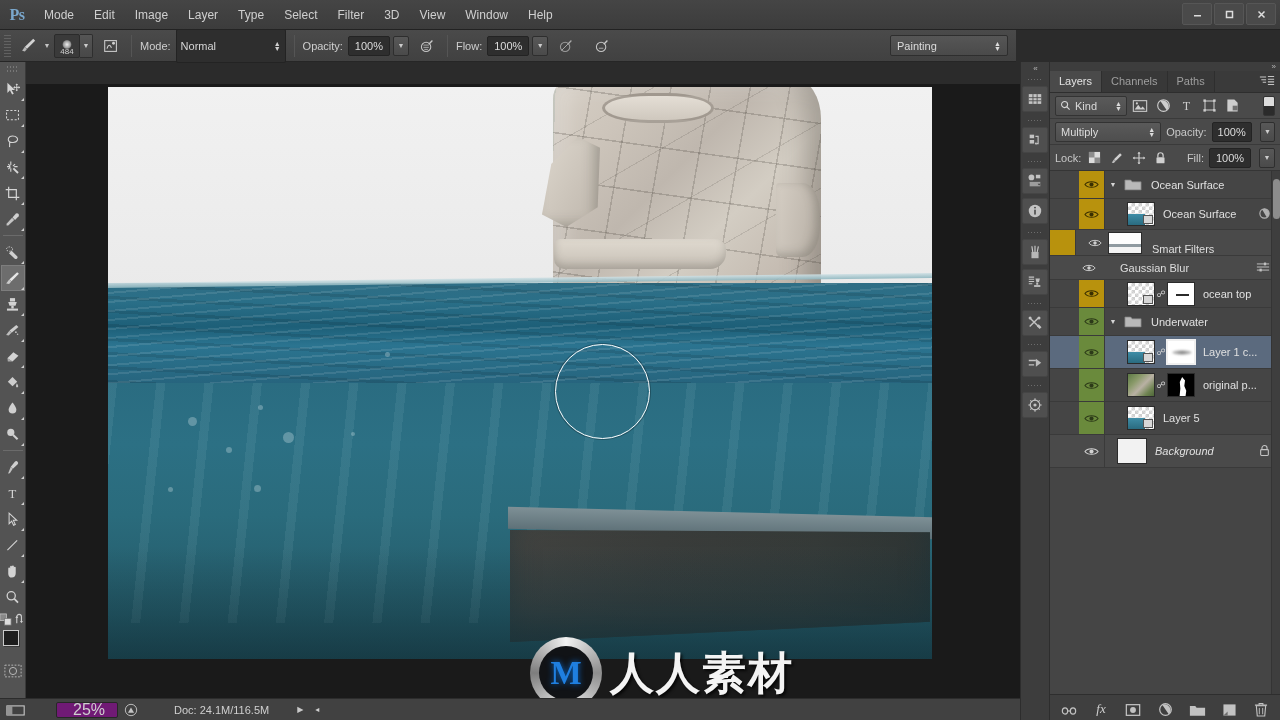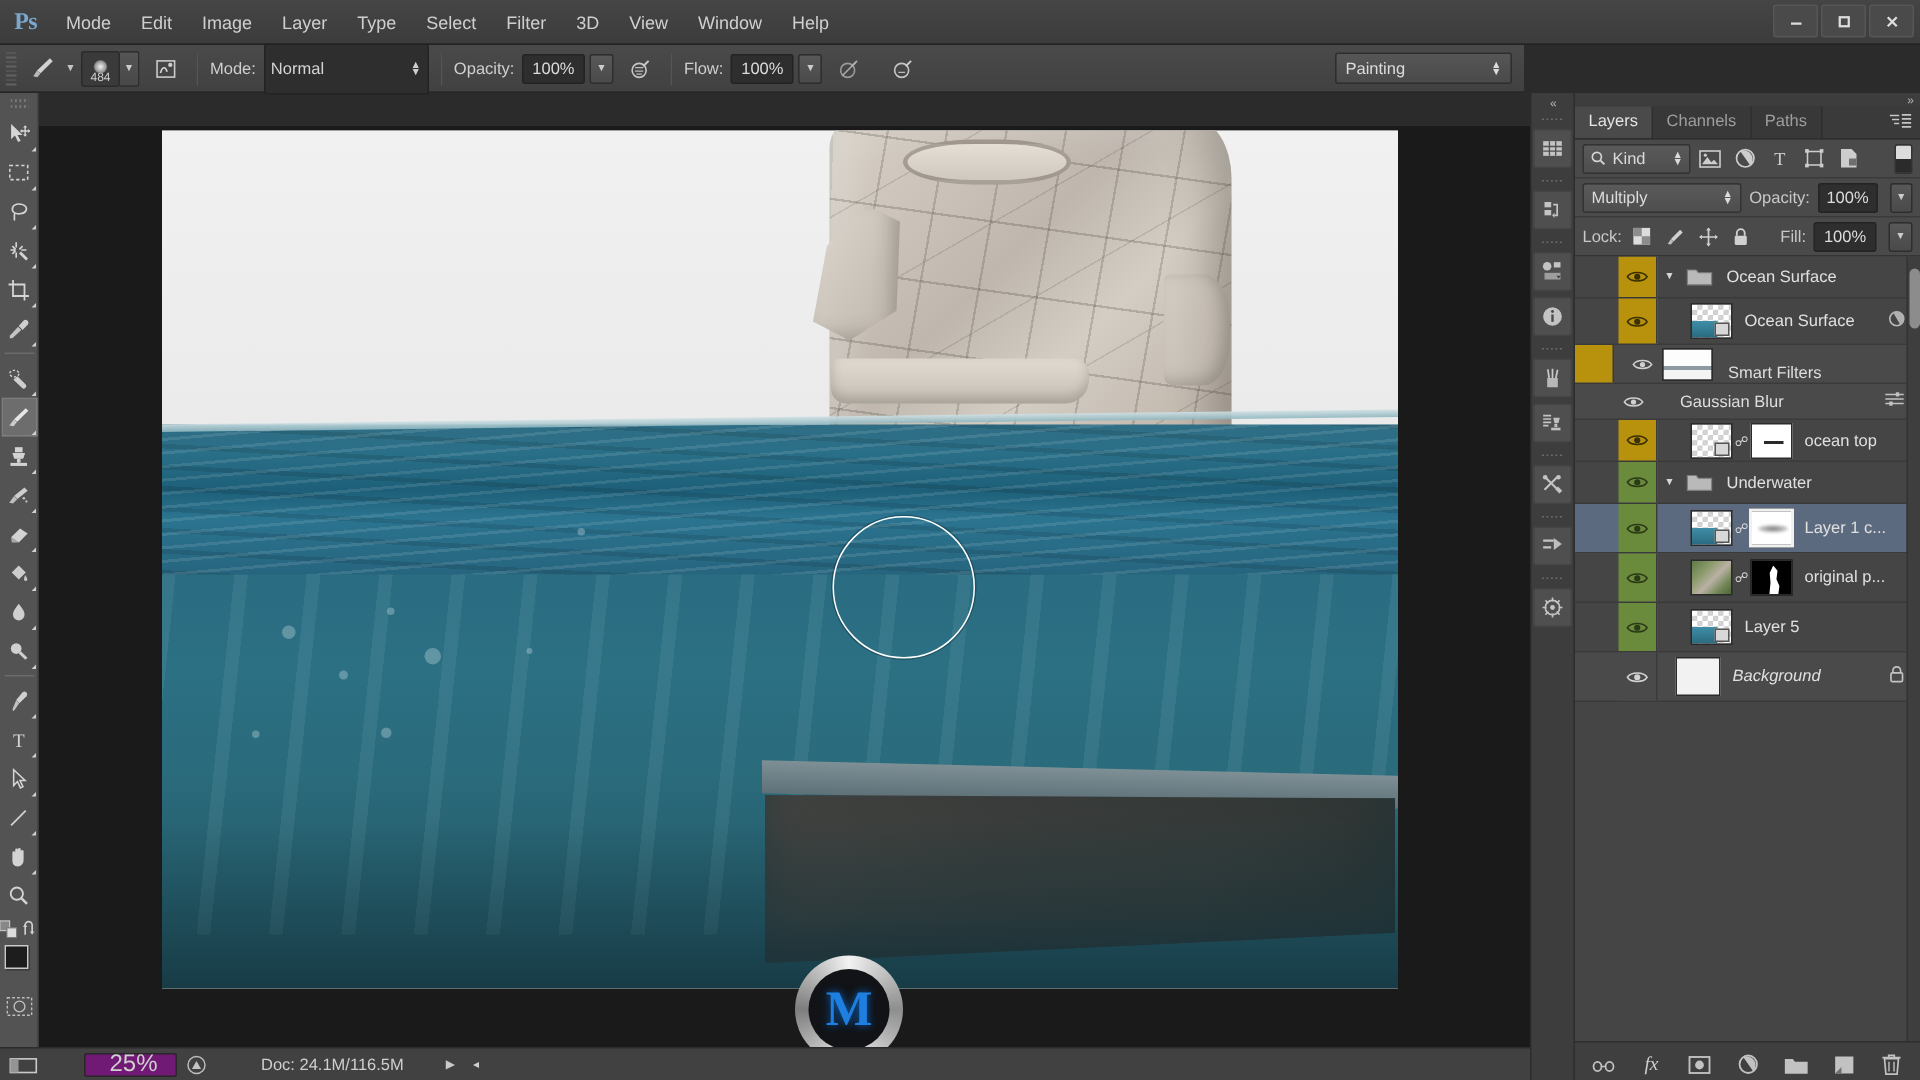--- a/index.html
+++ b/index.html
@@ -819,20 +819,21 @@
       </div>
       <div class="darkveil"></div>
 
       <div class="brush-cursor"></div>
     </div>
 
     <div class="watermark">
       <div class="wm-mark">
         <span class="wm-m">M</span>
       </div>
+      <div class="wm-cn">人人素材</div>
       <div class="wm-url">www.rr-sc.com</div>
     </div>
   </div>
 
   <div class="cv-scroll-v">
     <div class="cv-arrow" style="top:0">▲</div>
     <div class="thumb"></div>
     <div class="cv-arrow" style="bottom:0">▼</div>
   </div>
 

